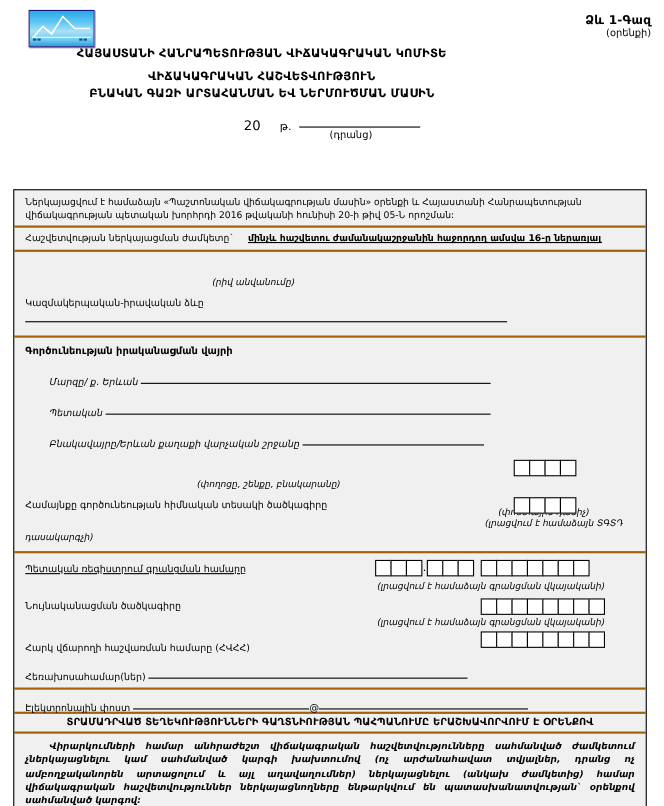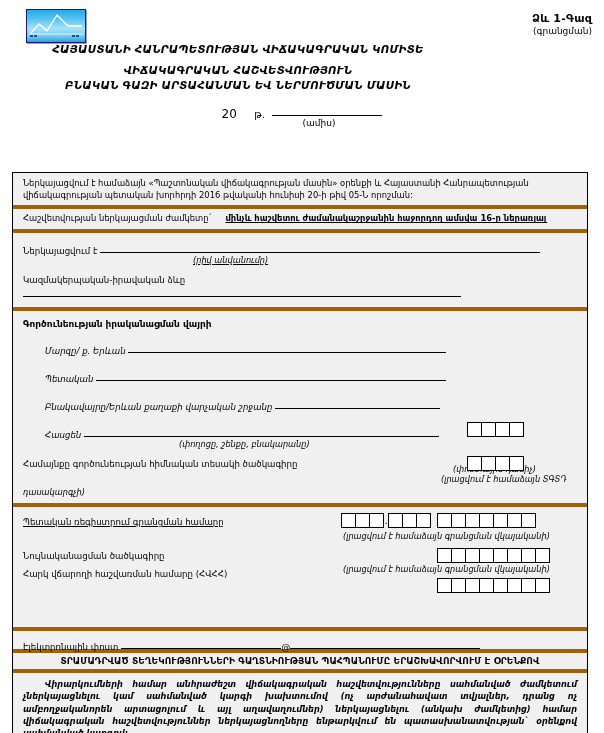--- a/index.html
+++ b/index.html
@@ -45,21 +45,20 @@
   #form-code .sub {
     font-size: 9px;
     font-weight: normal;
   }
 
   .title-block {
     position: absolute;
     left: 0;
     width: 476px;
     text-align: center;
-    font-style: italic;
   }
   #title-1 { top: 43px; font-size: 10.5px; font-weight: bold; letter-spacing: .2px; }
   #title-2 { top: 64px; font-size: 10.5px; font-weight: bold; letter-spacing: .2px; }
   #title-3 { top: 79px; font-size: 10.5px; font-weight: bold; letter-spacing: .2px; }
 
   
   #date-row {
     position: absolute;
     top: 104px;
     left: 0;
@@ -92,21 +91,21 @@
   #sheet {
     position: absolute;
     left: 12px;
     top: 172px;
     width: 576px;
     border: 1px solid #000;
     box-sizing: border-box;
     background: #f0f0f0;
   }
   .row {
-    border-bottom: 4px solid #a16207;
+    border-bottom: 2px solid #a16207;
     position: relative;
     box-sizing: border-box;
   }
   .row:last-child { border-bottom: none; }
   .pad { padding: 4px 8px 4px 10px; }
 
   .legal {
     font-size: 8.4px;
     line-height: 1.45;
   }
@@ -185,51 +184,47 @@
     <line x1="2" y1="24" x2="56" y2="24" stroke="#dff3fd" stroke-width="1"></line>
     <rect x="3" y="25" width="3" height="2" fill="#1b4f8f"></rect>
     <rect x="7" y="25" width="3" height="2" fill="#1b4f8f"></rect>
     <rect x="45" y="25" width="3" height="2" fill="#1b4f8f"></rect>
     <rect x="49" y="25" width="3" height="2" fill="#1b4f8f"></rect>
   </svg>
 </div>
 
 <div id="form-code">
   <div class="code">Ձև 1-Գազ</div>
-  <div class="sub">(գրանցման)</div>
+  <div class="sub">(օրենքի)</div>
 </div>
 
 <div class="title-block" id="title-1">ՀԱՅԱՍՏԱՆԻ ՀԱՆՐԱՊԵՏՈՒԹՅԱՆ ՎԻՃԱԿԱԳՐԱԿԱՆ ԿՈՄԻՏԵ</div>
 <div class="title-block" id="title-2">ՎԻՃԱԿԱԳՐԱԿԱՆ ՀԱՇՎԵՏՎՈՒԹՅՈՒՆ</div>
 <div class="title-block" id="title-3">ԲՆԱԿԱՆ ԳԱԶԻ ԱՐՏԱՀԱՆՄԱՆ ԵՎ ՆԵՐՄՈՒԾՄԱՆ ՄԱՍԻՆ</div>
 
 <div id="date-row">
   <span class="yr">20</span>
   <span class="ye">թ.</span>
   <span class="dline"></span>
 </div>
-<div id="date-caption">(ամիս)</div>
+<div id="date-caption">(դրանց)</div>
 
 <div id="sheet">
 
   <div class="row pad legal">
     <span>Ներկայացվում է համաձայն «Պաշտոնական վիճակագրության մասին» օրենքի և Հայաստանի Հանրապետության վիճակագրության պետական խորհրդի 2016 թվականի հունիսի 20-ի թիվ 05-Ն որոշման:</span>
   </div>
 
   <div class="row deadline">
     <span>Հաշվետվության ներկայացման ժամկետը`</span>
     <b style="margin-left:10px">մինչև հաշվետու ժամանակաշրջանին հաջորդող ամսվա 16-ը ներառյալ</b>
   </div>
 
   <div class="row" style="height:78px">
-    <div class="fld abs" style="left:10px; top:10px;">
-      <span class="fl-label">Ներկայացվում է</span>
-      <span class="fl-line" style="width:440px"></span>
-    </div>
-    <div class="caption abs" style="left:180px; top:22px;text-decoration:underline;">(րիվ անվանումը)</div>
+    <div class="caption abs" style="left:180px; top:22px;">(րիվ անվանումը)</div>
 
     <div class="fld abs" style="left:10px; top:42px;">Կազմակերպական-իրավական ձևը</div>
     <div class="abs" style="left:10px; top:63px; width:438px; border-bottom:1px solid #000;"></div>
   </div>
 
   <div class="row" style="height:196px">
 
     <div class="fld bold abs" style="left:10px; top:8px; font-size:9px;">Գործունեության իրականացման վայրի</div>
 
     <div class="fld ital abs" style="left:32px; top:32px;">
@@ -240,24 +235,20 @@
     <div class="fld ital abs" style="left:32px; top:60px;">
       <span>Պետական</span>
       <span class="fl-line" style="width:350px"></span>
     </div>
 
     <div class="fld ital abs" style="left:32px; top:88px;">
       <span>Բնակավայրը/Երևան քաղաքի վարչական շրջանը</span>
       <span class="fl-line" style="width:165px"></span>
     </div>
 
-    <div class="fld ital abs" style="left:32px; top:116px;">
-      <span>Հասցեն</span>
-      <span class="fl-line" style="width:355px"></span>
-    </div>
     <div class="caption abs" style="left:166px; top:128px;">(փողոցը, շենքը, բնակարանը)</div>
 
     <div class="abs" style="left:454px; top:108px;">
       <span class="boxes">
         <span></span>
         <span></span>
         <span></span>
         <span></span>
       </span>
     </div>
@@ -308,34 +299,38 @@
         <span></span>
         <span></span>
         <span></span>
         <span></span>
         <span></span>
         <span></span>
       </span>
     </div>
     <div class="caption abs" style="left:330px; top:57px;">(լրացվում է համաձայն գրանցման վկայականի)</div>
 
-    <div class="fld abs" style="left:10px; top:62px;">Հարկ վճարողի հաշվառման համարը (ՀՎՀՀ)</div>
+    <div class="fld abs" style="left:10px; top:82px;">Հարկ վճարողի հաշվառման համարը (ՀՎՀՀ)</div>
     <div class="abs" style="left:424px; top:68px;">
       <span class="boxes">
         <span></span>
         <span></span>
         <span></span>
         <span></span>
         <span></span>
         <span></span>
         <span></span>
         <span></span>
       </span>
     </div>
 
+    <div class="fld abs" style="left:10px; top:104px;">
+      <span>Հեռախոսահամար(ներ)</span>
+      <span class="fl-line" style="width:290px"></span>
+    </div>
   </div>
 
   <div class="row" style="height:22px">
     <div class="fld abs" style="left:10px; top:8px;">
       <span>Էլեկտրոնային փոստ</span>
       <span class="fl-line" style="width:160px"></span><span style="font-size:9px">@</span><span class="fl-line" style="width:190px"></span>
     </div>
   </div>
 
   <div class="row" id="notice-bar">ՏՐԱՄԱԴՐՎԱԾ ՏԵՂԵԿՈՒԹՅՈՒՆՆԵՐԻ ԳԱՂՏՆԻՈՒԹՅԱՆ ՊԱՀՊԱՆՈՒՄԸ ԵՐԱՇԽԱՎՈՐՎՈՒՄ Է ՕՐԵՆՔՈՎ</div>

